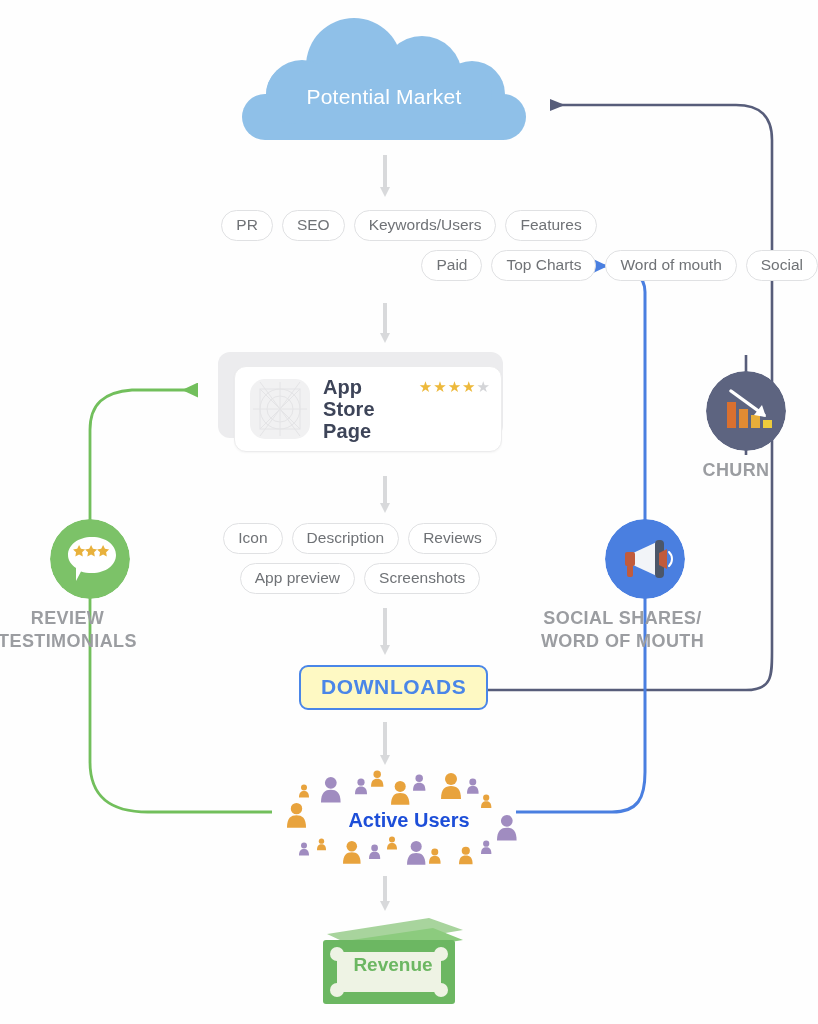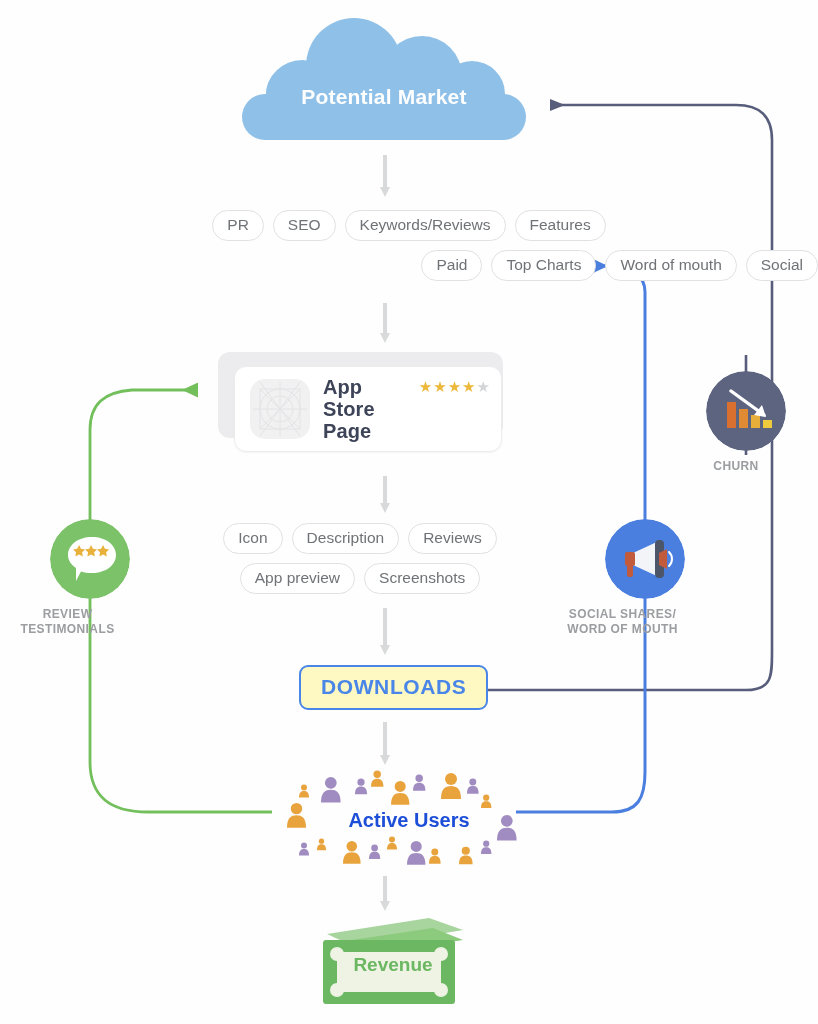--- a/index.html
+++ b/index.html
@@ -20,21 +20,21 @@
   #wires{position:absolute;left:0;top:0;width:818px;height:1024px;}
 
   
   #cloud{
     left:236px;top:18px;width:296px;height:124px;
   }
   #cloud svg{display:block;}
   #cloud-label{
     position:absolute;left:0;top:0;width:296px;height:124px;
     display:flex;align-items:center;justify-content:center;
-    color:#ffffff;font-size:21px;font-weight:700;
+    color:#ffffff;font-size:21px;font-weight:400;
     letter-spacing:.2px;
     padding-top:34px;box-sizing:border-box;
   }
 
   
   .pill-row{display:flex;gap:9px;align-items:center;justify-content:center;}
   .pill{
     border:1.6px solid #e0e1e3;
     border-radius:999px;
     background:#ffffff;
@@ -100,21 +100,21 @@
     display:flex;align-items:center;justify-content:center;
     color:#6cb762;font-size:19px;font-weight:600;
     padding-top:10px;box-sizing:border-box;
   }
 
   
   .badge{display:flex;flex-direction:column;align-items:center;}
   .badge-circle{border-radius:50%;display:block;}
   .badge-label{
     margin-top:8px;text-align:center;
-    color:#9b9da1;font-size:12px;font-weight:700;letter-spacing:.4px;
+    color:#9b9da1;font-size:18px;font-weight:700;letter-spacing:.4px;
     line-height:1.25;text-transform:uppercase;white-space:pre-line;
   }
   #churn{left:706px;top:371px;width:80px;}
   #social{left:605px;top:519px;width:80px;}
   #review{left:50px;top:519px;width:80px;}
   #review .badge-label,#social .badge-label{width:170px;margin-left:-45px;}
   #churn .badge-label{width:120px;margin-left:-20px;}
 </style>
 </head>
 <body>
@@ -177,21 +177,21 @@
         <rect x="30" y="46" width="226" height="60" rx="30"></rect>
       </g>
     </svg>
     <div id="cloud-label">Potential Market</div>
   </div>
 
   <div id="pills-acq" class="abs">
     <div class="pill-row">
       <span class="pill">PR</span>
       <span class="pill">SEO</span>
-      <span class="pill">Keywords/Reviews</span>
+      <span class="pill">Keywords/Users</span>
       <span class="pill">Features</span>
     </div>
     <div class="pill-row">
       <span class="pill">Paid</span>
       <span class="pill">Top Charts</span>
       <span class="pill">Word of mouth</span>
       <span class="pill">Social</span>
     </div>
   </div>
 

